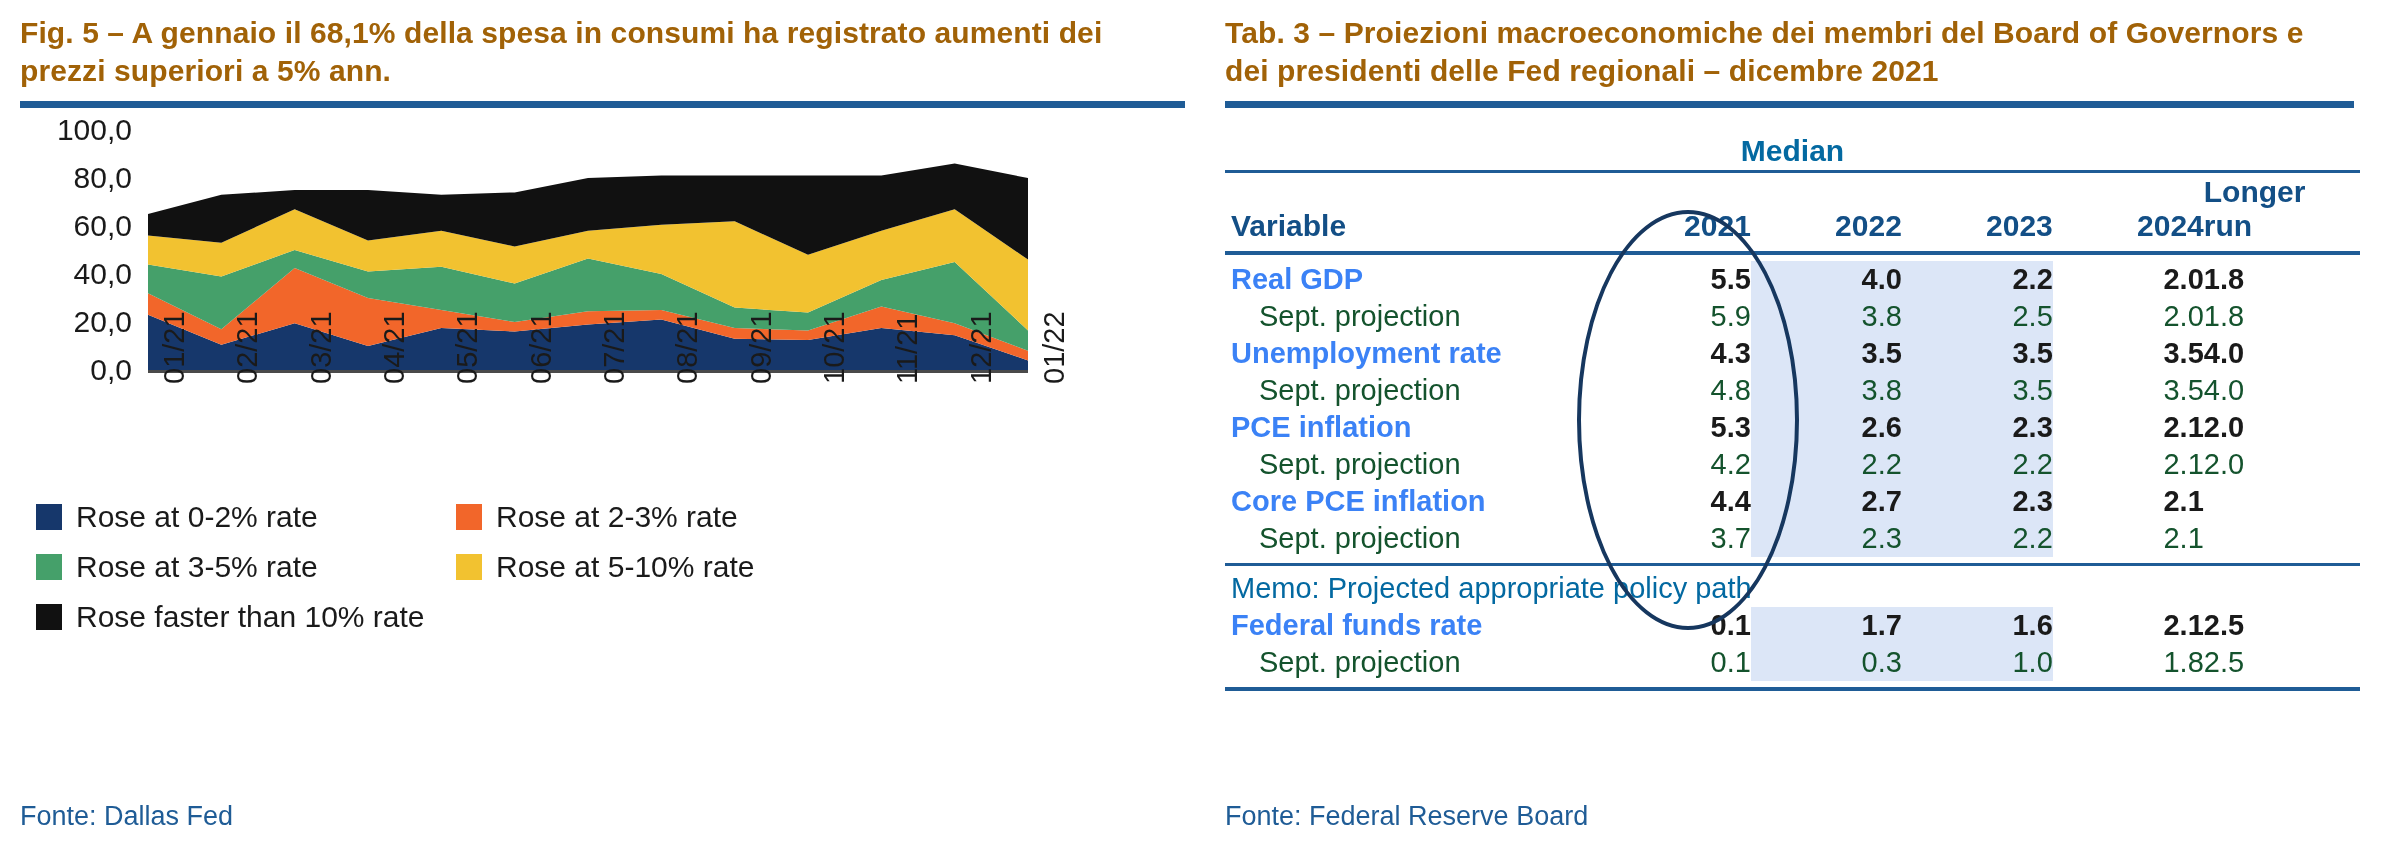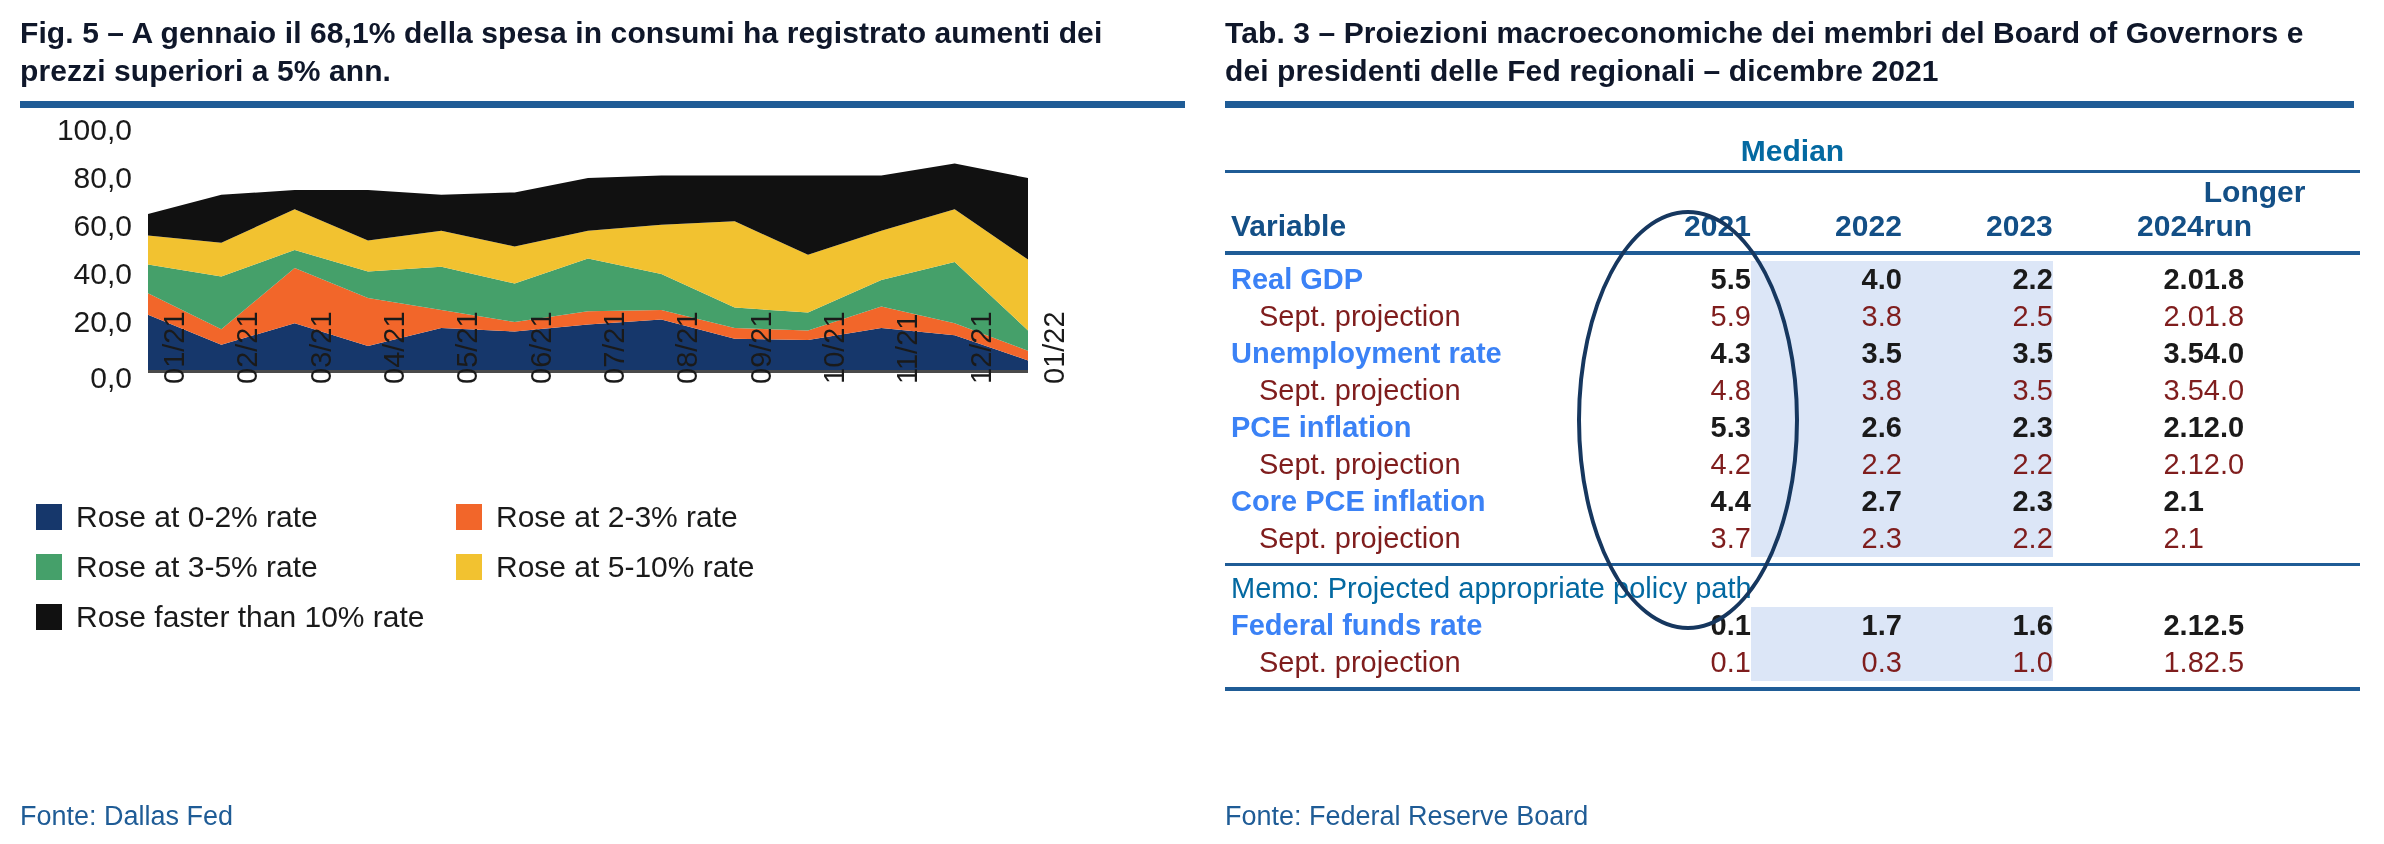--- a/index.html
+++ b/index.html
@@ -21,21 +21,21 @@
     width: 1205px;
     padding: 14px 20px 0 20px;
     position: relative;
   }
   .panel-right {
     width: 1179px;
     padding: 14px 30px 0 20px;
     position: relative;
   }
   .fig-title {
-    color: #0f172a;
+    color: #a16207;
     font-weight: bold;
     font-size: 30px;
     line-height: 1.28;
     letter-spacing: 0.1px;
   }
   .title-rule {
     height: 7px;
     background: #1f5c96;
     margin-top: 10px;
   }
@@ -160,21 +160,21 @@
     padding-bottom: 2px;
   }
   .hdr td {
     color: #134f86;
     font-weight: bold;
     font-size: 30px;
     padding-bottom: 2px;
   }
   .row-bold td { font-weight: bold; color: #3b82f6; }
   .row-bold td.num { color: #1a1a1a; font-weight: bold; }
-  .row-sub td { color: #7f1d1d; font-weight: normal; }
+  .row-sub td { color: #14532d; font-weight: normal; }
   .row-sub td.lbl { padding-left: 34px !important; }
   .hl { background: #dce6f7; }
   .memo td {
     color: #0369a1;
     font-weight: normal;
     padding-top: 4px;
   }
   .ellipse {
     position: absolute;
     left: 352px;
@@ -190,21 +190,21 @@
 <body>
 
 <div class="page">
 
   <div class="panel-left">
     <div class="fig-title">Fig. 5 – A gennaio il 68,1% della spesa in consumi ha registrato aumenti dei prezzi superiori a 5% ann.</div>
     <div class="title-rule"></div>
 
     <div class="chart-area">
       <div class="y-axis-labels">
-          <div class="y-lab" style="top: 248px;">0,0</div>
+          <div class="y-lab" style="top: 240px;">0,0</div>
           <div class="y-lab" style="top: 192px;">20,0</div>
           <div class="y-lab" style="top: 144px;">40,0</div>
           <div class="y-lab" style="top: 96px;">60,0</div>
           <div class="y-lab" style="top: 48px;">80,0</div>
           <div class="y-lab" style="top: 0px;">100,0</div>
         </div>
       <div class="plot">
         <svg id="area-svg" width="880" height="240" viewBox="0 0 880 240">
             <path d="M0,184.8 L73.33333333333333,214.8 L146.66666666666666,193.2 L220,216 L293.3333333333333,198 L366.6666666666667,201.6 L440,194.4 L513.3333333333334,189.6 L586.6666666666666,208.8 L660,210 L733.3333333333334,198 L806.6666666666666,205.2 L880,230.4 L880,240 L806.6666666666666,240 L733.3333333333334,240 L660,240 L586.6666666666666,240 L513.3333333333334,240 L440,240 L366.6666666666667,240 L293.3333333333333,240 L220,240 L146.66666666666666,240 L73.33333333333333,240 L0,240 Z" fill="#16376b"></path>
             <path d="M0,163.2 L73.33333333333333,199.2 L146.66666666666666,138 L220,168 L293.3333333333333,180 L366.6666666666667,192 L440,181.2 L513.3333333333334,180 L586.6666666666666,198 L660,200.4 L733.3333333333334,176.4 L806.6666666666666,193.2 L880,220.8 L880,230.4 L806.6666666666666,205.2 L733.3333333333334,198 L660,210 L586.6666666666666,208.8 L513.3333333333334,189.6 L440,194.4 L366.6666666666667,201.6 L293.3333333333333,198 L220,216 L146.66666666666666,193.2 L73.33333333333333,214.8 L0,184.8 Z" fill="#f2662a"></path>

